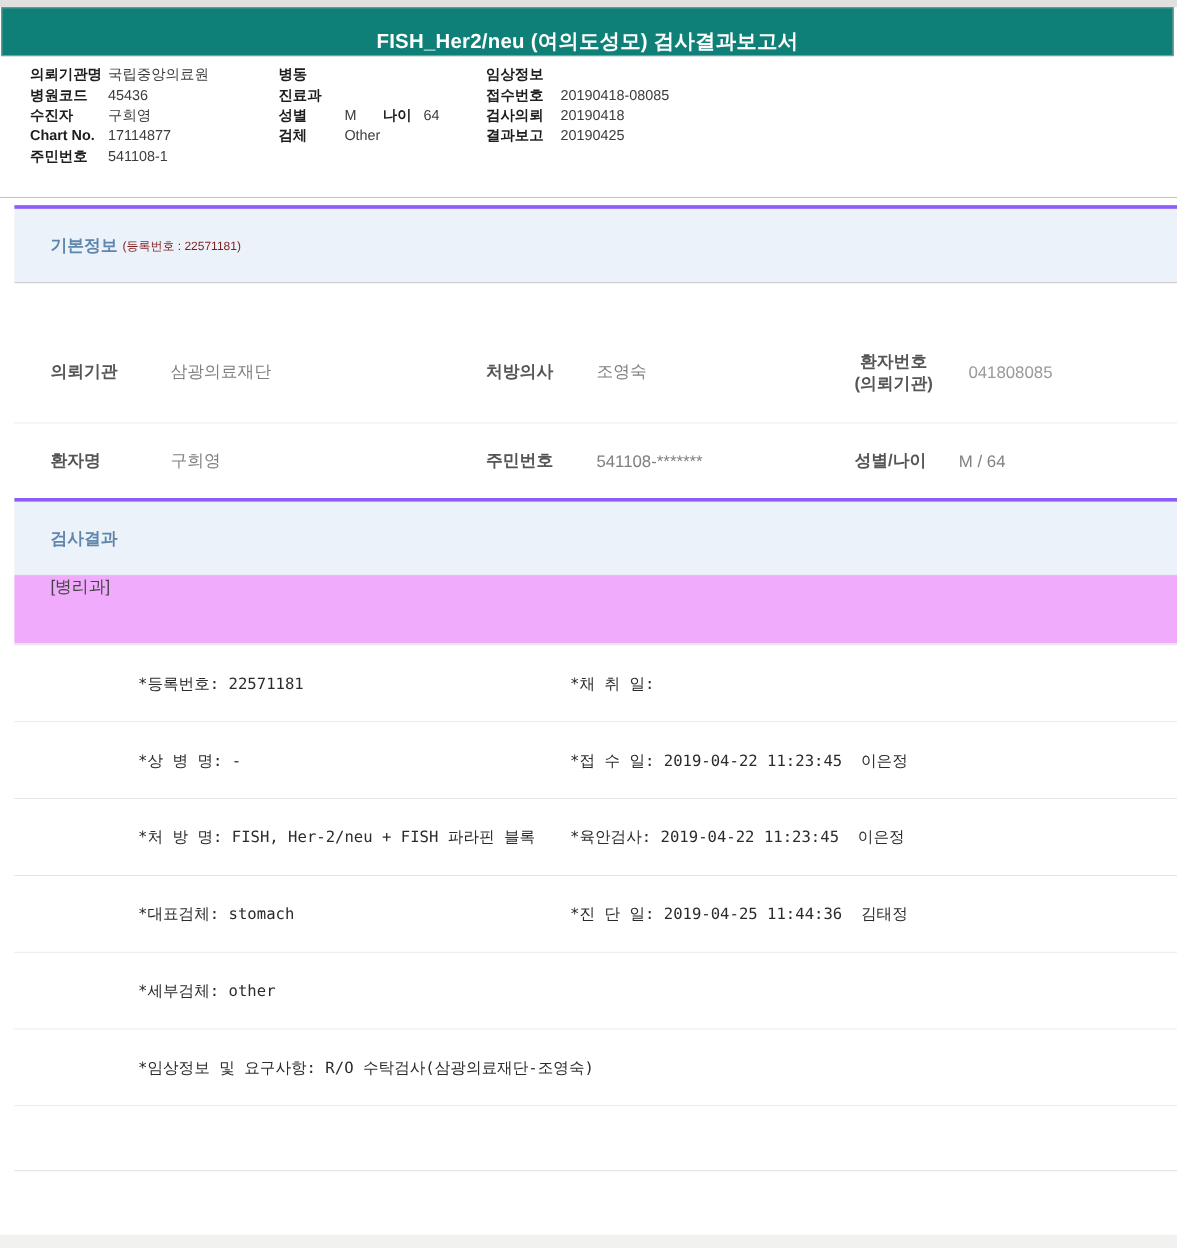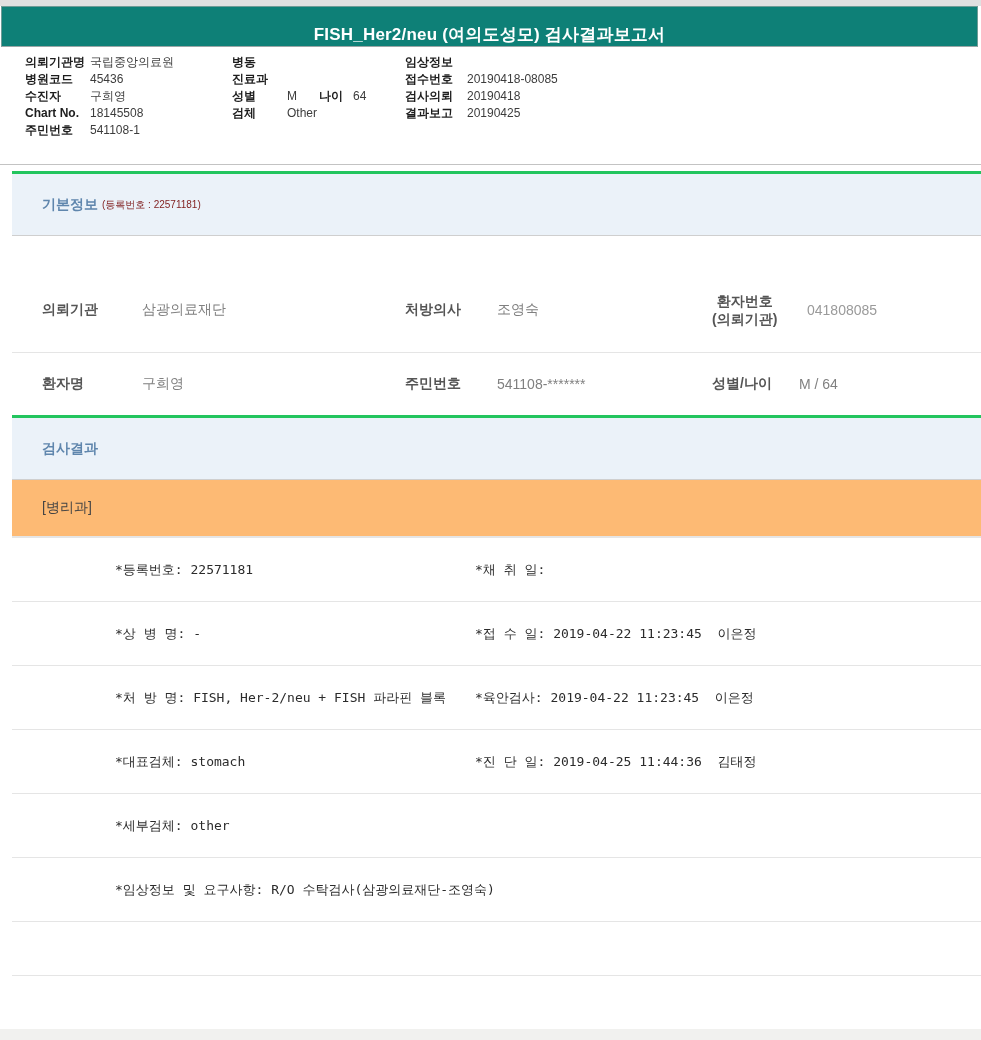--- a/index.html
+++ b/index.html
@@ -25,42 +25,42 @@
   .kv .v { color:#3c3c3c; }
   .pcol-left .k   { width:65px; }
   .pcol-middle .k { width:55px; }
   .pcol-right .k  { width:62px; }
   .kv .k2 { font-weight:bold; color:#1d1d1d; margin-left:22px; }
   .kv .v2 { color:#3c3c3c; margin-left:10px; }
   .hr-full { border-top:1px solid #c3c3c3; }
 
   
   .content { margin-left:12px; }
-  .sect { border-top:3px solid #22c55e; background:#ebf2f9; height:64px;
+  .sect { border-top:3px solid #8b5cf6; background:#ebf2f9; height:64px;
     display:flex; align-items:center; padding-left:30px; }
   .sect .st { color:#5f86ad; font-weight:bold; font-size:14px; }
   .sect .ss { color:#7f1d1d; font-size:10px; margin-left:4px; }
   .div-dark  { border-top:1px solid #cfcfcf; }
   .div-light { border-top:1px solid #e5e5e5; }
 
   
   .brow { position:relative; background:#fff; font-size:14px; }
   .brow-1 { height:84px;margin-top:32px; }
   .brow-2 { height:62px; }
   .bcell { position:absolute; top:50%; transform:translateY(-50%); white-space:nowrap; }
   .blabel { font-weight:bold; color:#555; }
   .bvalue { color:#808080; }
   .c1l { left:30px; }  .c1v { left:130px; }
   .c2l { left:393px; } .c2v { left:485px; }
   .c3l { left:700px; } .c3v { left:795px; }
   .c3v2 { left:787px; }
   .two-line { line-height:18px; }
 
   
-  .dept-row { background:#fdba74; height:56px; display:flex; align-items:center;
+  .dept-row { background:#f0abfc; height:56px; display:flex; 
     padding-left:30px; font-size:14px; color:#444; }
   .drow { position:relative; height:63px; background:#fff;
     font-family:"DejaVu Sans Mono", monospace; font-size:13px; color:#2b2b2b; }
   .dl { position:absolute; left:103px; top:50%; transform:translateY(-50%); white-space:pre; }
   .dr { position:absolute; left:463px; top:50%; transform:translateY(-50%); white-space:pre; }
   .empty-row { height:53px; background:#fff; }
   .bottom-bar { position:absolute; left:0; bottom:0; width:981px; height:11px; background:#f1f1ef; }
 </style>
 </head>
 <body>
@@ -82,21 +82,21 @@
       <div class="kv">
         <span class="k">병원코드</span>
         <span class="v">45436</span>
       </div>
       <div class="kv">
         <span class="k">수진자</span>
         <span class="v">구희영</span>
       </div>
       <div class="kv">
         <span class="k">Chart No.</span>
-        <span class="v">18145508</span>
+        <span class="v">17114877</span>
       </div>
       <div class="kv">
         <span class="k">주민번호</span>
         <span class="v">541108-1</span>
       </div>
     </div>
 
     <div class="pcol pcol-middle">
       <div class="kv">
         <span class="k">병동</span>

